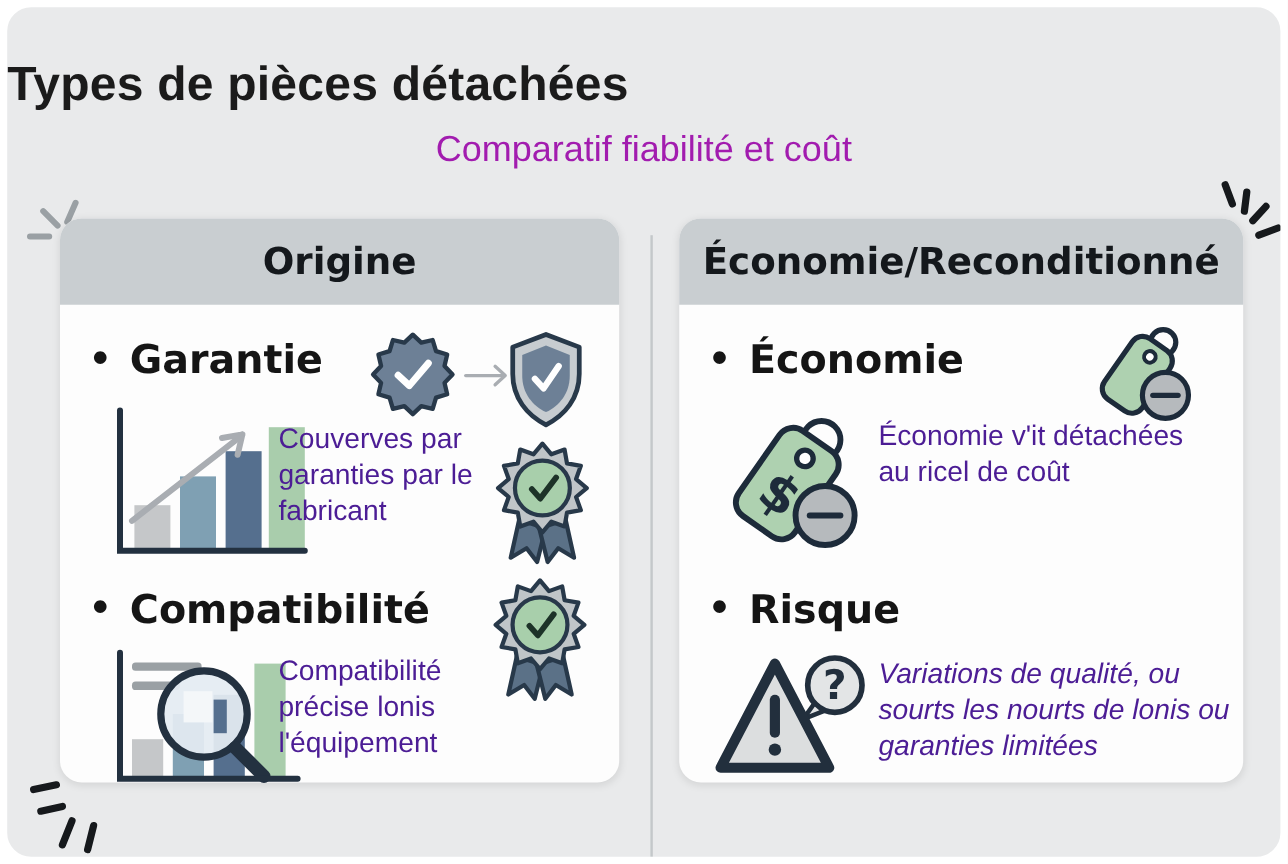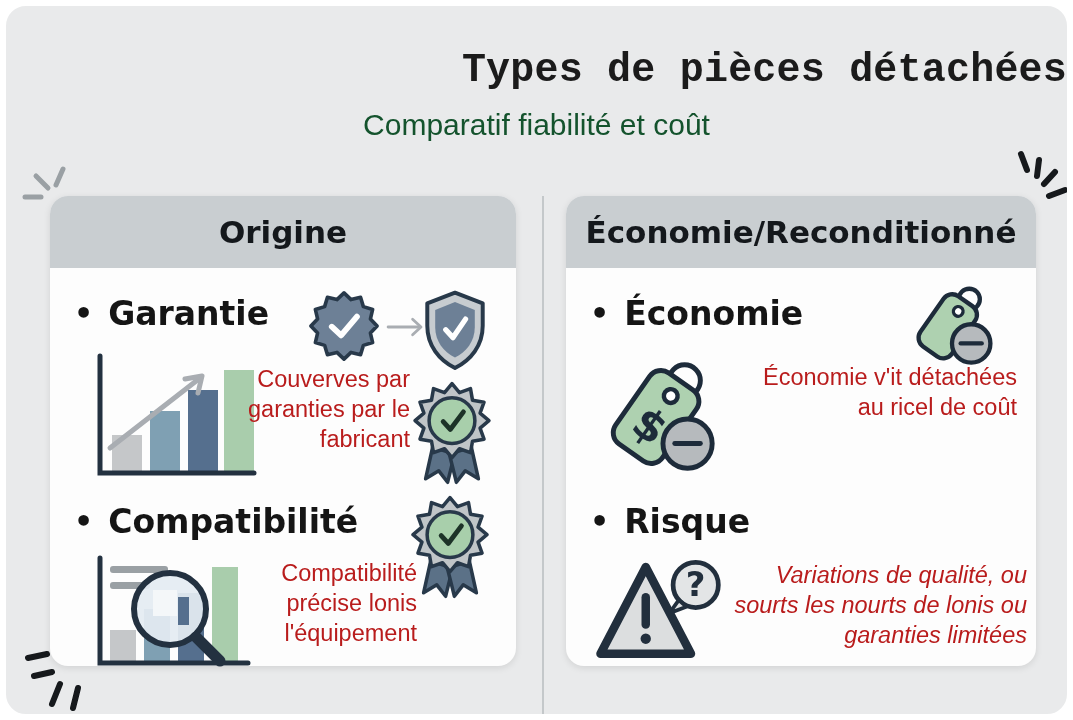--- a/index.html
+++ b/index.html
@@ -8,46 +8,46 @@
     --green:#a9cdac; --graybar:#c5c7c9; --rosette:#c0c5c8; --ribbon:#5b7187;
     --tag:#aed1b0; --minus:#b6babd; --arrow:#a9adb2; --sparkle:#16191c; --sparkle-gray:#9aa0a4;
   }
   html,body{margin:0;padding:0;background:#ffffff;}
   .canvas{
     position:relative; width:1073px; height:720px; box-sizing:border-box;
     background:var(--bg); border:6px solid #fff; border-radius:26px; overflow:hidden;
     font-family:"Liberation Sans", sans-serif; color:var(--ink);
   }
   .title{
-    position:absolute; left:0; right:0; top:42px; text-align:right;
-    font-family:Liberation Mono, monospace; font-weight:700; font-size:40px; letter-spacing:.2px;
+    position:absolute; left:0; right:0; top:42px; text-align:left;
+    font-family:Liberation Sans, sans-serif; font-weight:700; font-size:40px; letter-spacing:.2px;
   }
   .subtitle{
     position:absolute; left:0; right:0; top:102px; text-align:center;
-    font-size:30px; font-weight:400; color:#14532d;
+    font-size:30px; font-weight:400; color:#a21caf;
   }
   .divider{position:absolute; left:536px; top:190px; width:2px; height:518px; background:#c4c8ca;}
   .panel{
-    position:absolute; top:190px; width:466px; height:470px; background:var(--panel);
-    border-radius:18px; box-shadow:0 2px 7px rgba(0,0,0,.10);text-align:right;
+    position:absolute; top:176px; width:466px; height:470px; background:var(--panel);
+    border-radius:18px; box-shadow:0 2px 7px rgba(0,0,0,.10);
   }
   .panel.left{left:44px;}
   .panel.right{left:560px; width:470px;}
   .panel-header{
     position:absolute; left:0; top:0; right:0; height:72px; background:var(--header);
     border-radius:18px 18px 0 0; display:flex; align-items:center; justify-content:center;
     font-family:"DejaVu Sans", sans-serif; font-weight:700; font-size:31px; color:#14181c;
   }
   .item-label{
     position:absolute; display:flex; align-items:center; gap:15px;
     font-family:"DejaVu Sans", sans-serif; font-weight:700; font-size:33px; color:#151515;
   }
   .item-label .bullet{font-size:30px; line-height:1;}
   .desc{
-    position:absolute; font-size:23.5px; line-height:1.28; color:#b91c1c; font-weight:400;
+    position:absolute; font-size:23.5px; line-height:1.28; color:#4c1d95; font-weight:400;
   }
   .abs{position:absolute;}
   svg{display:block;}
   .dollar{font-family:"DejaVu Sans", sans-serif; font-weight:700;}
 </style>
 </head>
 <body>
 
 <div class="canvas">
 

